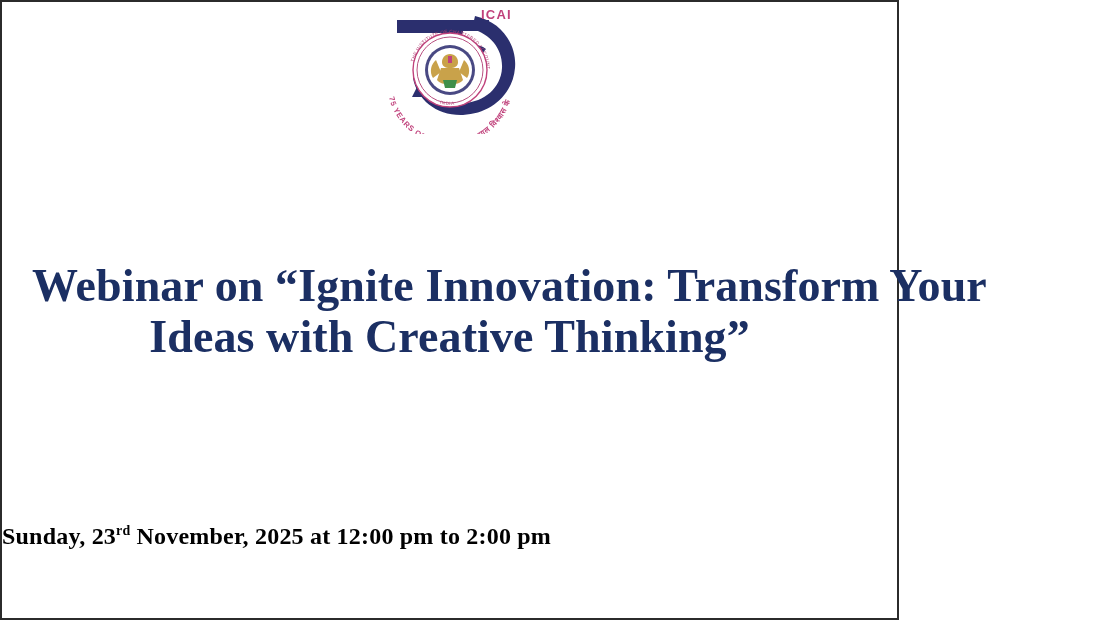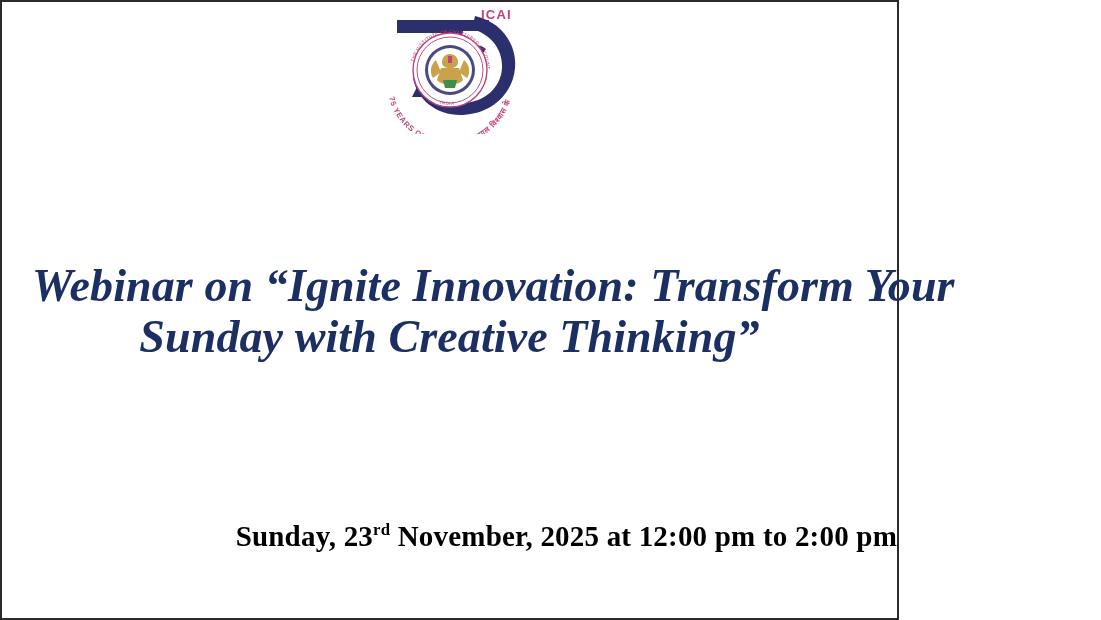--- a/index.html
+++ b/index.html
@@ -49,38 +49,37 @@
     top: 258px;
     text-align: center;
     color: #1b2f63;
     font-family: "Liberation Serif", serif;
     font-weight: bold;
     font-size: 46px;
     line-height: 51px;
     letter-spacing: 0.1px;
     padding: 0 30px;
     box-sizing: border-box;
-    font-style: italic;
   }
   #title .tl {
     display: block;
     white-space: nowrap;
   }
 
   
   #date-line {
     position: absolute;
     left: 0;
     right: 0;
     top: 520px;
-    text-align: right;
+    text-align: left;
     color: #000000;
     font-family: "Liberation Serif", serif;
     font-weight: bold;
-    font-size: 29px;
+    font-size: 24px;
     line-height: 28px;
     letter-spacing: 0.2px;
   }
   #date-line sup {
     font-size: 0.58em;
     vertical-align: super;
     line-height: 0;
   }
 </style>
 </head>
@@ -151,20 +150,20 @@
           <text font-family="Liberation Sans, sans-serif" font-size="7.6" font-weight="bold" fill="#c0417b" letter-spacing="0.7">
             <textPath href="#tagArc" startOffset="8%">75 YEARS OF TRUST | १५५ साल विश्वास के</textPath>
           </text>
         </g>
       </svg>
     </div>
   </div>
 
   <div id="title">
     <span class="tl">Webinar on “Ignite Innovation: Transform Your</span>
-    <span class="tl">Sunday with Creative Thinking”</span>
+    <span class="tl">Ideas with Creative Thinking”</span>
   </div>
 
   <div id="date-line">
     <span>Sunday, 23</span><sup>rd</sup><span> November, 2025 at 12:00 pm to 2:00 pm</span>
   </div>
 
 </div>
 
 </body></html>

